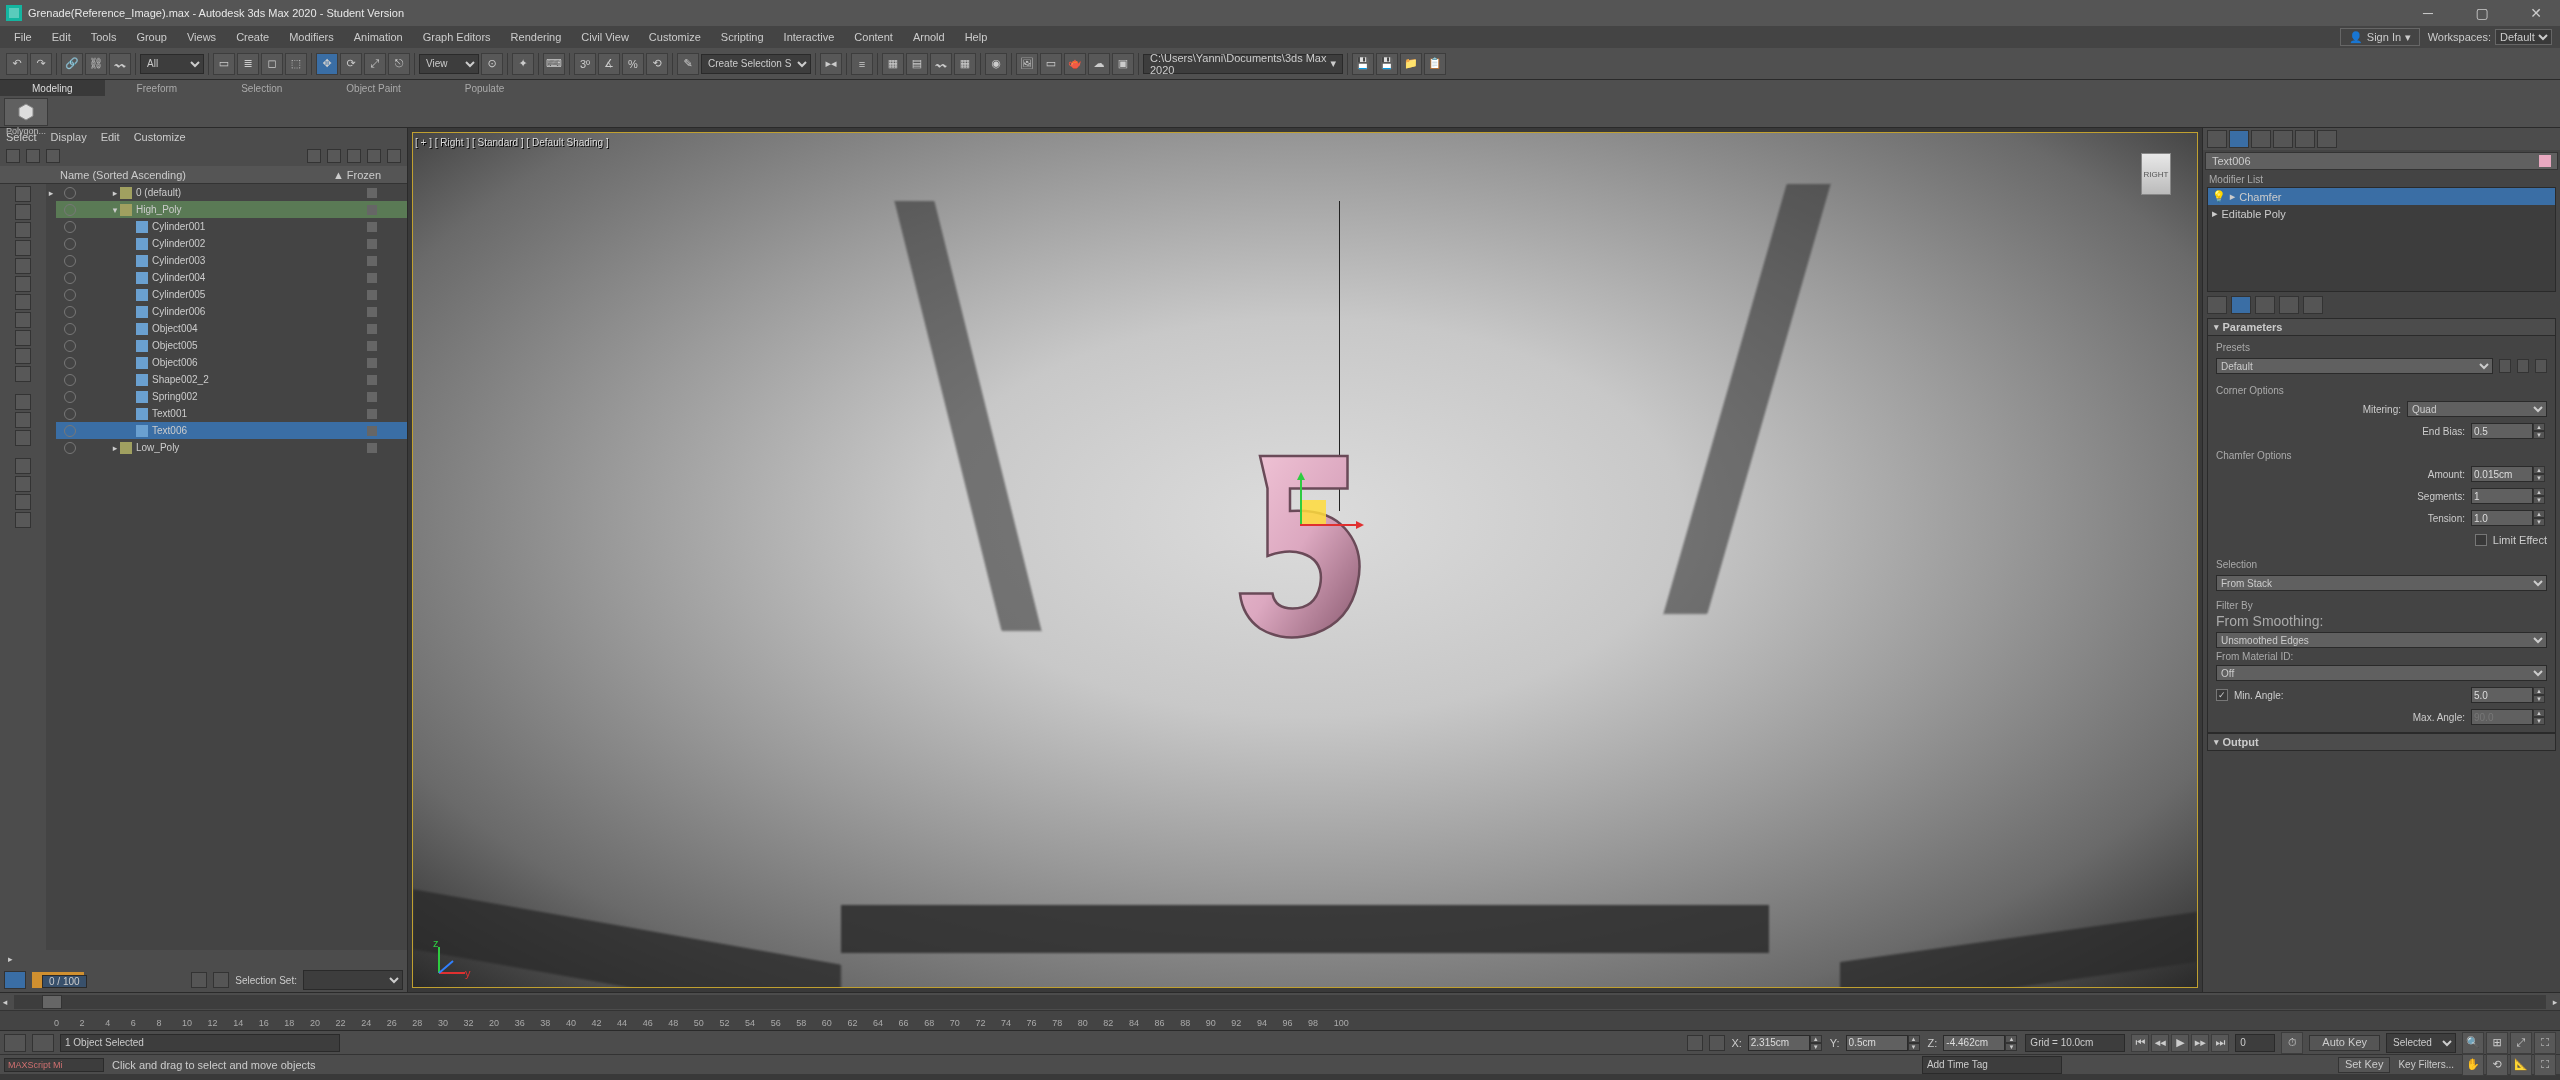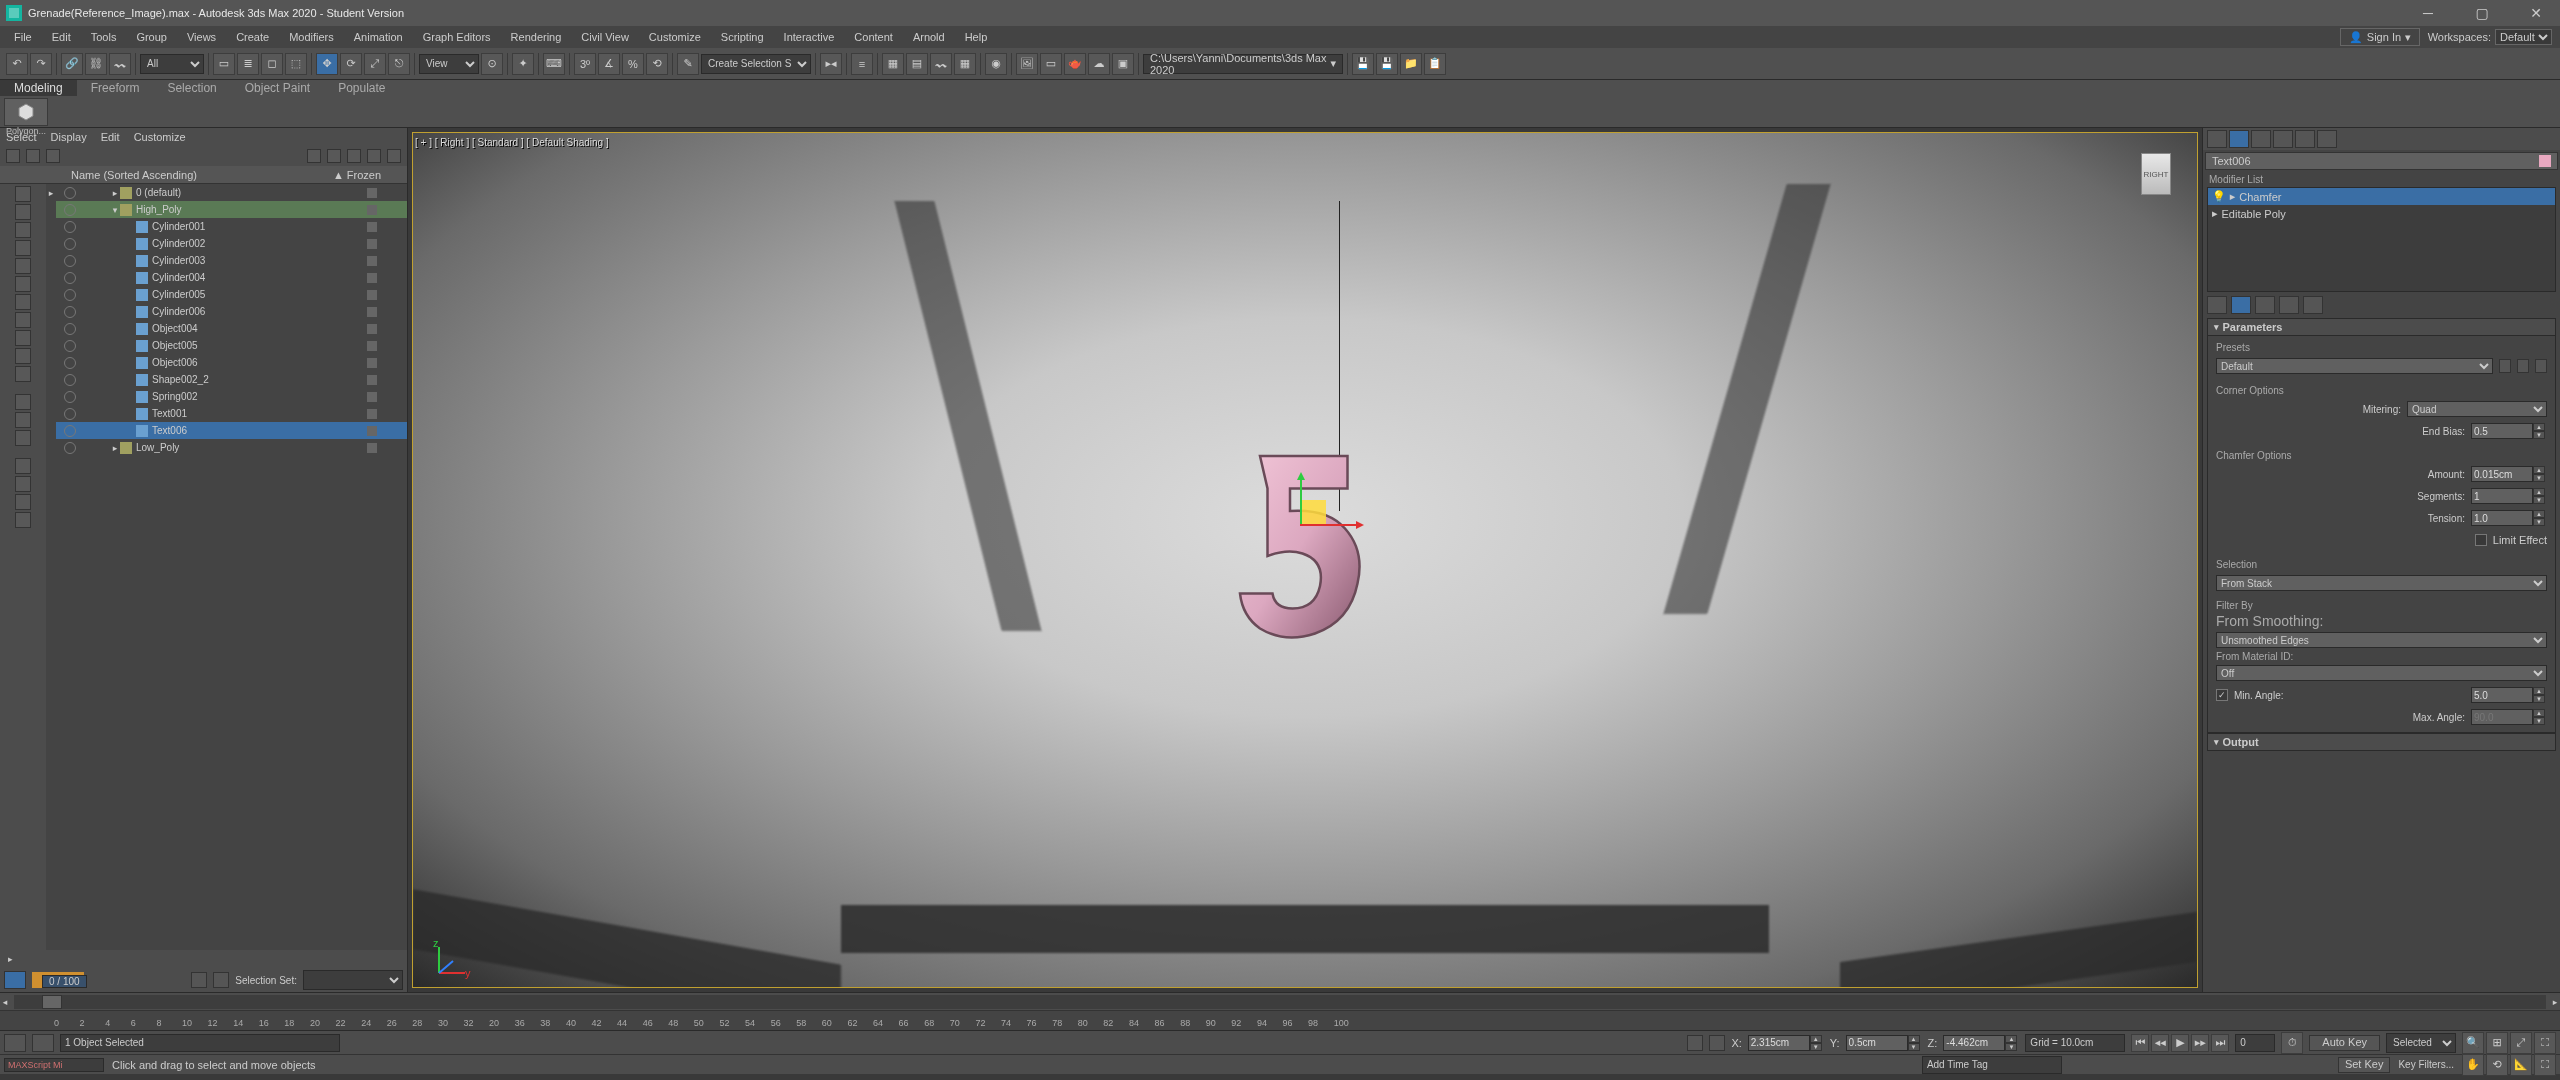--- a/index.html
+++ b/index.html
@@ -16,32 +16,32 @@
 .menubar .workspace { display: flex; align-items: center; gap: 4px; margin-right: 8px; }
 .menubar .workspace select { background: #393939; border: 1px solid #666; color: #ccc; font-size: 11px; height: 16px; }
 .toolbar { height: 32px; background: #505050; display: flex; align-items: center; padding: 0 6px; gap: 2px; border-bottom: 1px solid #2a2a2a; }
 .tb-btn { width: 22px; height: 22px; background: #585858; border: 1px solid #3d3d3d; display: flex; align-items: center; justify-content: center; cursor: pointer; }
 .tb-btn.active { background: #3a6ea5; }
 .tb-sep { width: 1px; height: 22px; background: #3a3a3a; margin: 0 2px; }
 .tb-combo { height: 20px; background: #3d3d3d; border: 1px solid #2a2a2a; color: #ccc; font-size: 10px; padding: 0 2px; }
 .tb-path { height: 20px; background: #3d3d3d; border: 1px solid #2a2a2a; color: #bbb; font-size: 10px; padding: 0 6px; width: 200px; display: flex; align-items: center; }
 .ribbon { height: 48px; background: #4f4f4f; display: flex; border-bottom: 1px solid #2a2a2a; }
 .ribbon-tabs { display: flex; height: 16px; position: absolute; }
-.ribbon-tab { padding: 0 14px; font-size: 12px; color: #aaa; display: flex; align-items: center; }
+.ribbon-tab { padding: 0 32px; font-size: 10px; color: #aaa; display: flex; align-items: center; }
 .ribbon-tab.active { background: #393939; color: #ddd; }
 .ribbon-content { margin-top: 16px; padding: 2px 4px; }
 .ribbon-big { width: 44px; height: 28px; background: #606060; border: 1px solid #3a3a3a; display: flex; align-items: center; justify-content: center; }
 .main-row { display: flex; height: 864px; }
 
 .explorer { width: 408px; background: #444444; display: flex; flex-direction: column; border-right: 1px solid #2a2a2a; }
 .explorer-menu { height: 18px; background: #4c4c4c; display: flex; align-items: center; padding: 0 6px; gap: 14px; font-size: 10px; }
 .explorer-menu span { cursor: pointer; }
 .explorer-tb { height: 20px; background: #4c4c4c; display: flex; align-items: center; padding: 0 6px; gap: 6px; }
 .explorer-tb .mini { width: 14px; height: 14px; background: #585858; border: 1px solid #333; }
-.explorer-header { height: 18px; background: #555555; display: flex; align-items: center; font-size: 10px; border-bottom: 1px solid #333; padding-left: 11px; }
+.explorer-header { height: 18px; background: #555555; display: flex; align-items: center; font-size: 10px; border-bottom: 1px solid #333; }
 .explorer-header .col-name { flex: 1; padding-left: 60px; }
 .explorer-header .col-frozen { width: 100px; text-align: center; }
 .explorer-body { display: flex; flex: 1; }
 .explorer-side { width: 46px; background: #4c4c4c; display: flex; flex-direction: column; align-items: center; gap: 2px; padding-top: 2px; }
 .explorer-side .s-btn { width: 16px; height: 16px; background: #585858; border: 1px solid #333; }
 .explorer-tree { flex: 1; background: #444444; overflow: hidden; }
 .tree-row { height: 17px; display: flex; align-items: center; padding-left: 6px; position: relative; }
 .tree-row.sel { background: #3a6ea5; }
 .tree-row.layer-sel { background: #5a7a55; }
 .tree-row.dim { color: #888; }

